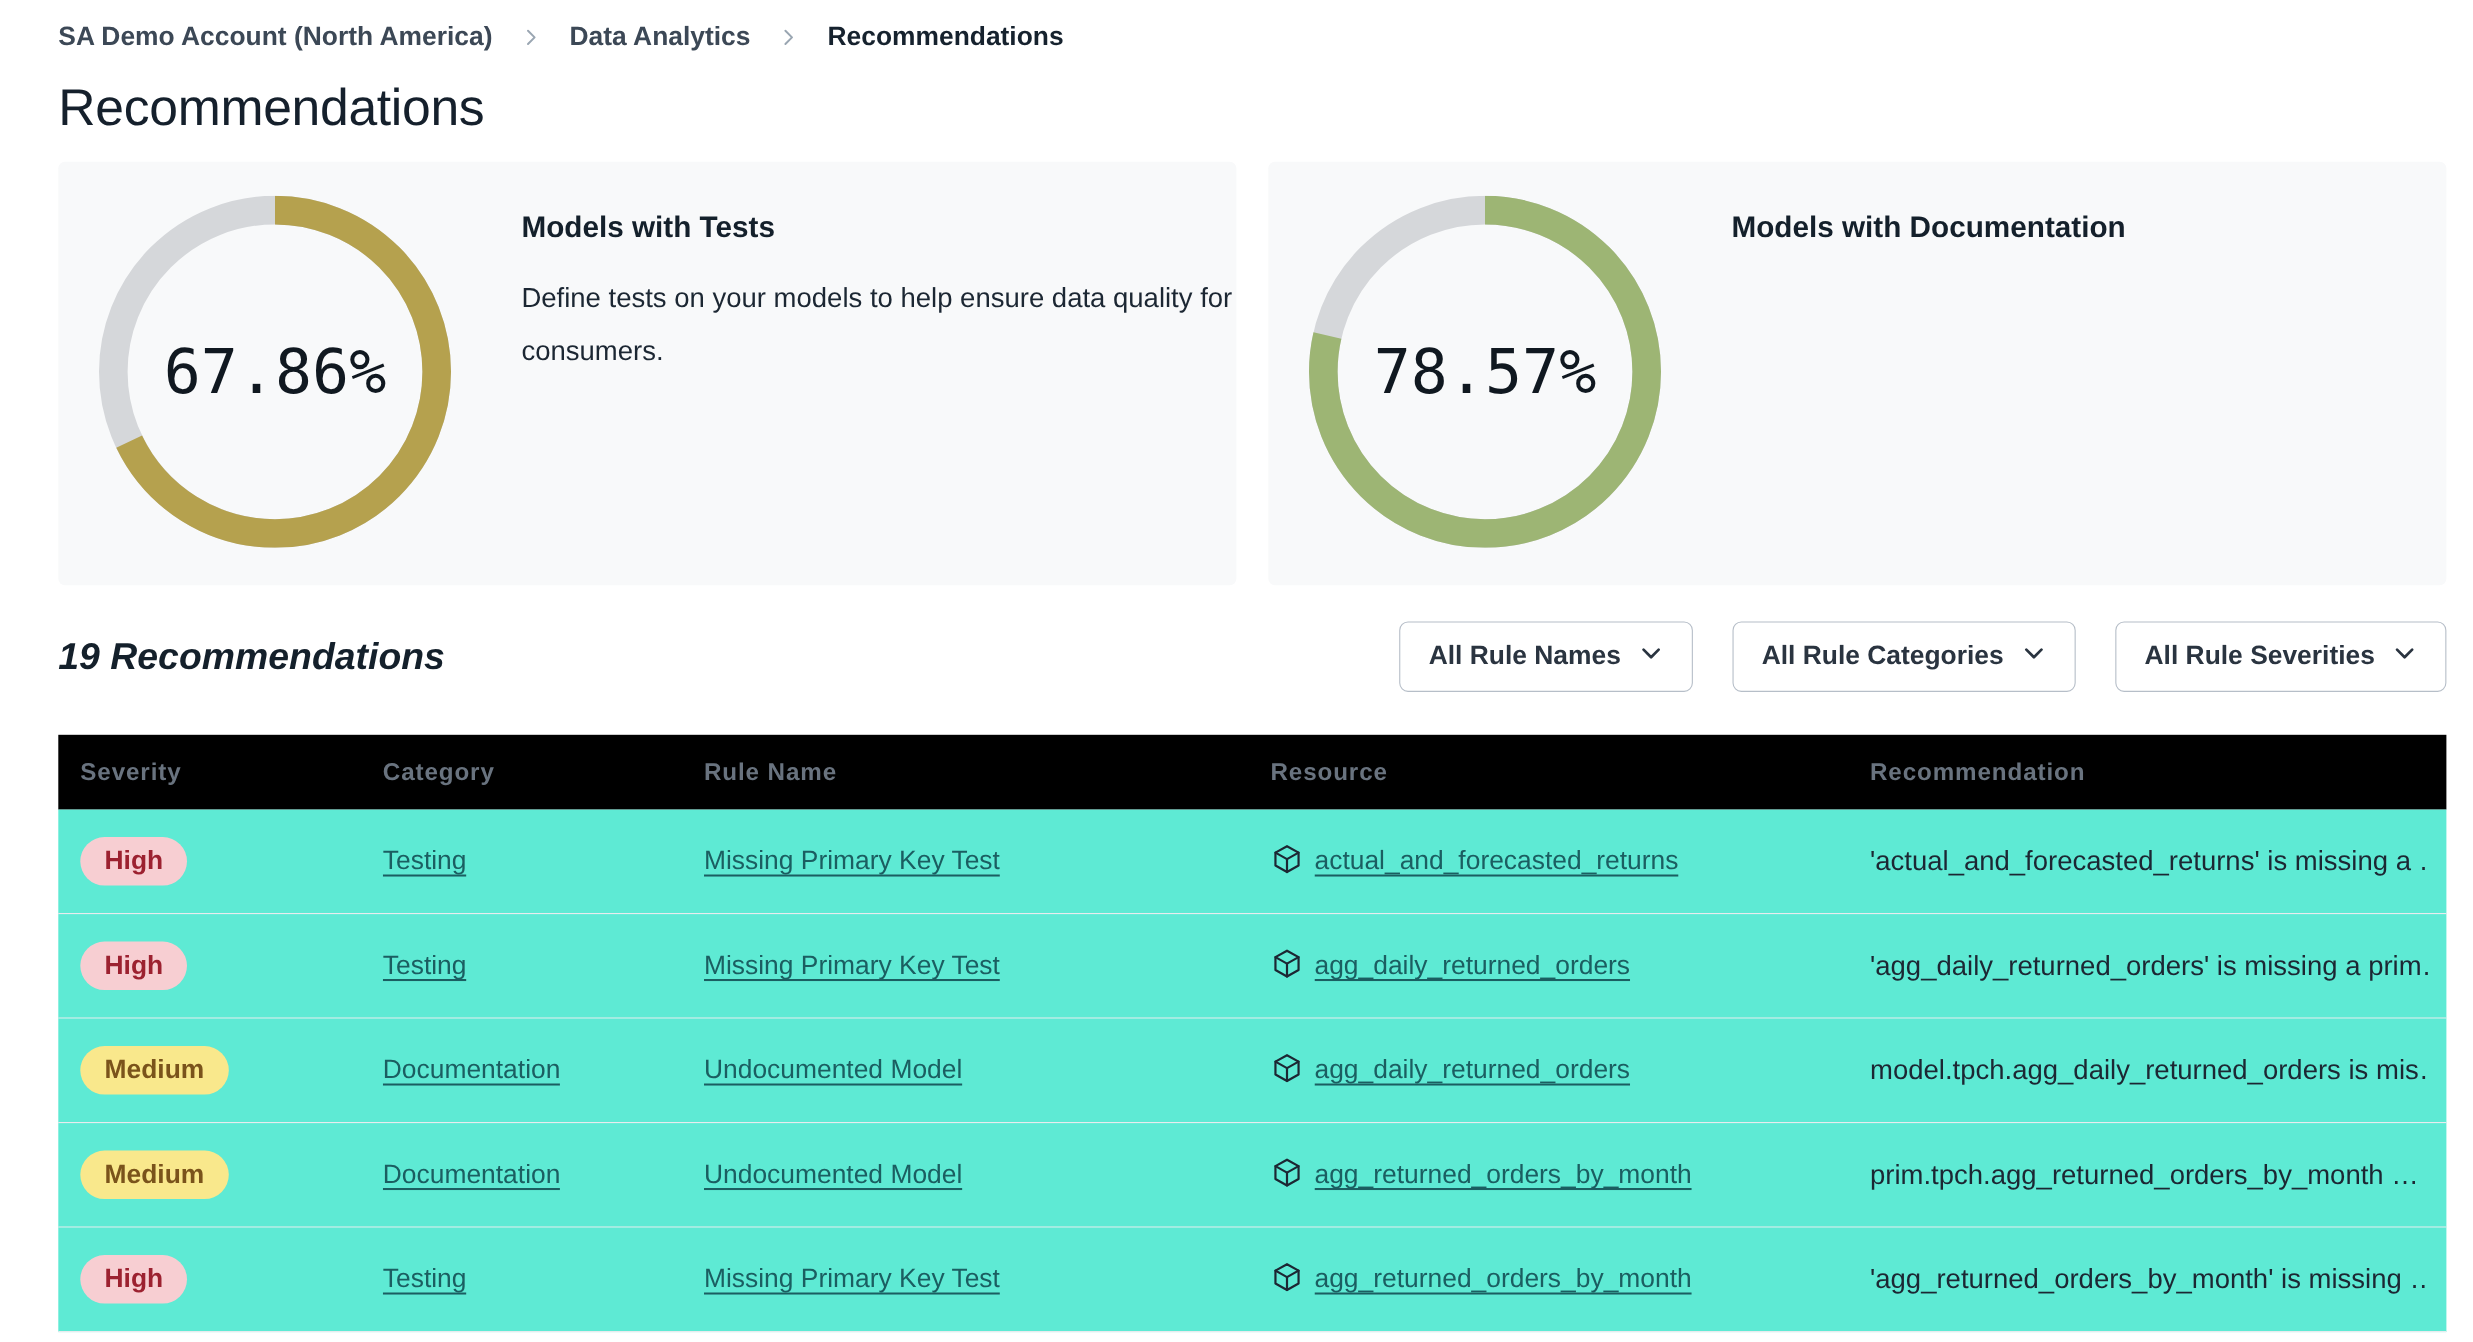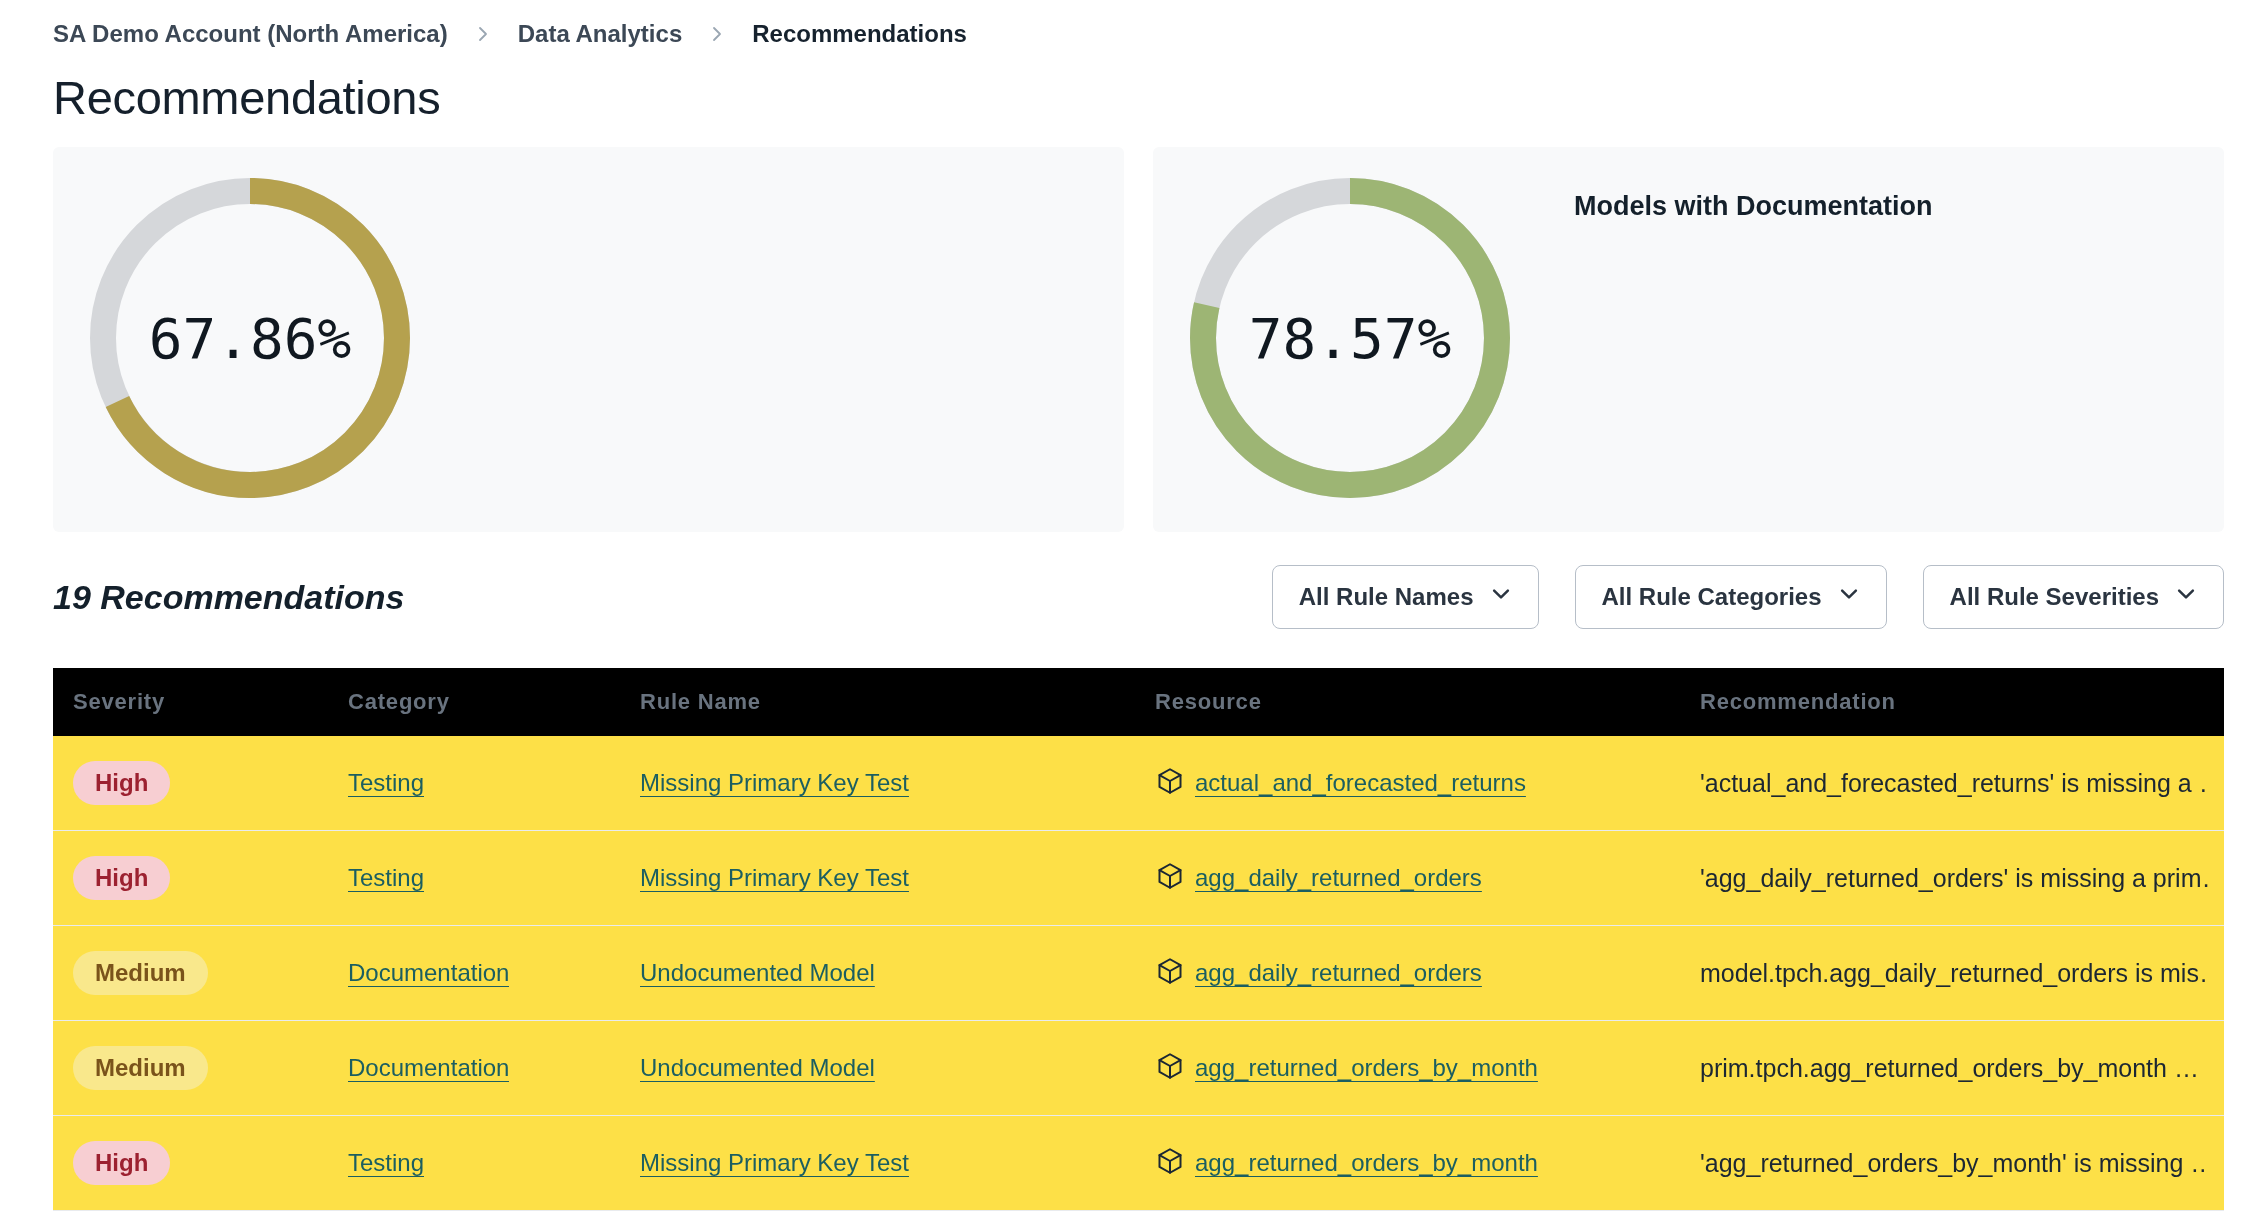--- a/index.html
+++ b/index.html
@@ -67,21 +67,21 @@
     grid-template-columns: 275px 292px 515px 545px 1fr;
     align-items: center;
   }
   .t-head {
     height: 68px;
     background: #000000;
   }
   .t-head .cell {
     font-size: 22px; font-weight: 600; color: #69737f; letter-spacing: 0.8px;
   }
-  .t-body .t-row { height: 95px; border-bottom: 1px solid #e9ebee; background: #fde047; }
+  .t-body .t-row { height: 95px; border-bottom: 1px solid #e9ebee; background: #5eead4; }
   .cell { padding-left: 20px; padding-right: 16px; display: flex; align-items: center; min-width: 0; }
 
   .badge {
     display: inline-block;
     padding: 7px 22px;
     border-radius: 23px;
     font-size: 24px; font-weight: 700;
     line-height: 1.25;
   }
   .sev-high   { background: #f7ced2; color: #9c2130; }
@@ -119,20 +119,25 @@
 
 <div class="cards">
   <div class="card">
     <div class="donut-wrap">
       <svg class="donut" width="320" height="320" viewBox="0 0 320 320">
           <circle cx="160" cy="160" r="147" fill="none" stroke="#d5d7da" stroke-width="26"></circle>
           <circle cx="160" cy="160" r="147" fill="none" stroke="#b5a14e" stroke-width="26" stroke-dasharray="626.7741237694539 296.8541163859453" transform="rotate(-90 160 160)"></circle>
         </svg>
       <div class="donut-label">67.86%</div>
     </div>
+    <div class="card-text">
+      <div class="card-title">Models with Tests</div>
+      <div class="card-desc">Define tests on your models to help ensure data quality for
+consumers.</div>
+    </div>
   </div>
   <div class="card">
     <div class="donut-wrap">
       <svg class="donut" width="320" height="320" viewBox="0 0 320 320">
           <circle cx="160" cy="160" r="147" fill="none" stroke="#d5d7da" stroke-width="26"></circle>
           <circle cx="160" cy="160" r="147" fill="none" stroke="#9db574" stroke-width="26" stroke-dasharray="725.6947082900971 197.93353186530214" transform="rotate(-90 160 160)"></circle>
         </svg>
       <div class="donut-label">78.57%</div>
     </div>
     <div class="card-text">

